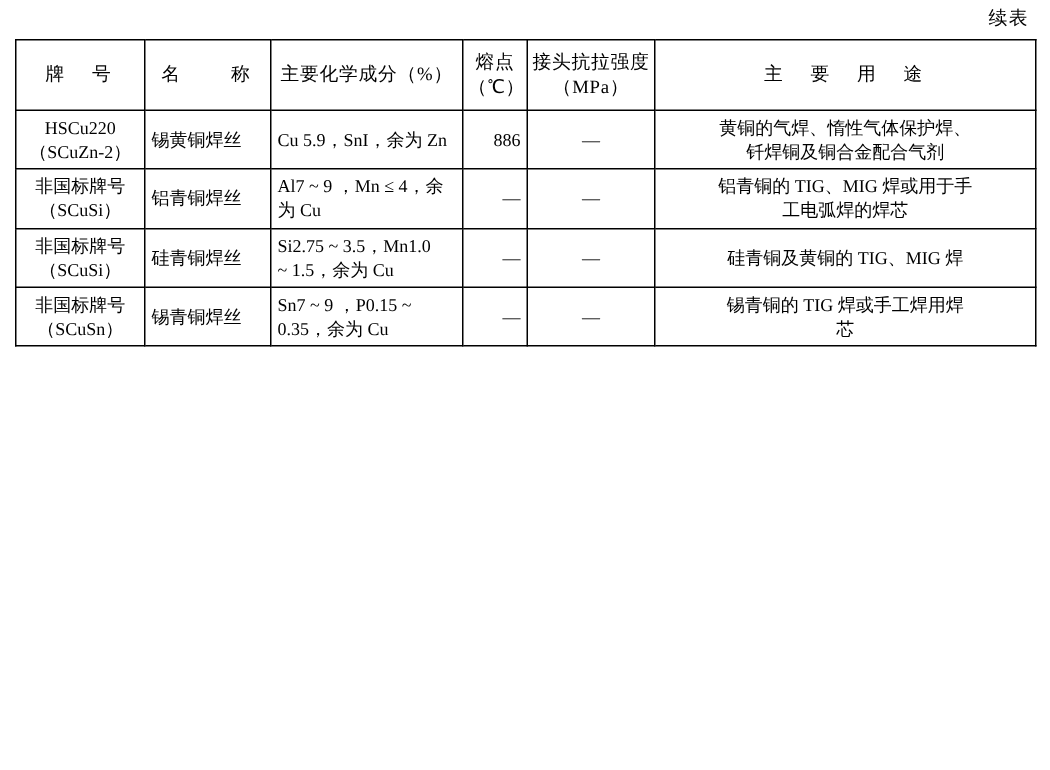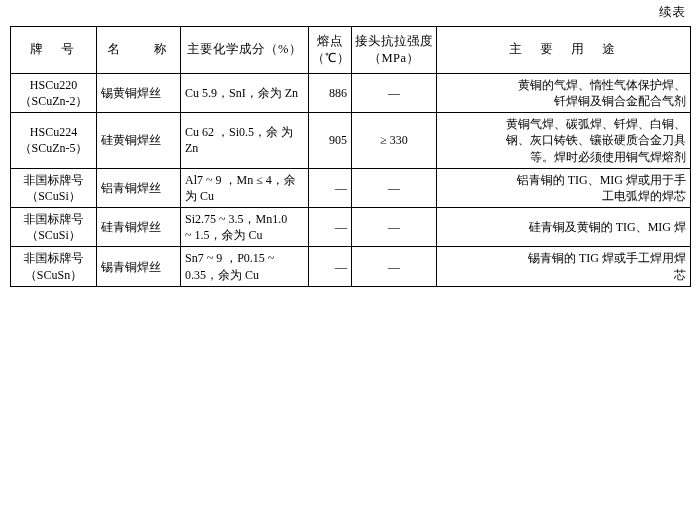--- a/index.html
+++ b/index.html
@@ -73,21 +73,21 @@
   .c-mp {
     text-align: right;
     font-size: 12px;
     border-radius: 11px;
   }
   .c-ts {
     text-align: center;
     font-size: 12px;
   }
   .c-use {
-    text-align: right;
+    text-align: center;
     font-size: 12px;
     line-height: 1.5;
     padding-left: 5px;
     padding-right: 5px;
   }
   col.w1 { width: 86px; }
   col.w2 { width: 84px; }
   col.w3 { width: 128px; }
   col.w4 { width: 43px; }
   col.w5 { width: 85px; }
@@ -139,38 +139,20 @@
         <td class="c-mp">886</td>
         <td class="c-ts">—</td>
         <td class="c-use">
           <div>黄铜的气焊、惰性气体保护焊、</div>
           <div>钎焊铜及铜合金配合气剂</div>
         </td>
       </tr>
 
 
 
-      <tr>
-        <td class="c-code">
-          <div>HSCu224</div>
-          <div>（SCuZn-5）</div>
-        </td>
-        <td class="c-name">硅黄铜焊丝</td>
-        <td class="c-comp">
-          <div>Cu 62 ，Si0.5，余 为</div>
-          <div>Zn</div>
-        </td>
-        <td class="c-mp">905</td>
-        <td class="c-ts">≥ 330</td>
-        <td class="c-use">
-          <div>黄铜气焊、碳弧焊、钎焊、白铜、</div>
-          <div>钢、灰口铸铁、镶嵌硬质合金刀具</div>
-          <div>等。焊时必须使用铜气焊熔剂</div>
-        </td>
-      </tr>
 
       <tr>
         <td class="c-code">
           <div>非国标牌号</div>
           <div>（SCuSi）</div>
         </td>
         <td class="c-name">铝青铜焊丝</td>
         <td class="c-comp">
           <div>Al7 ~ 9 ，Mn ≤ 4，余</div>
           <div>为 Cu</div>

